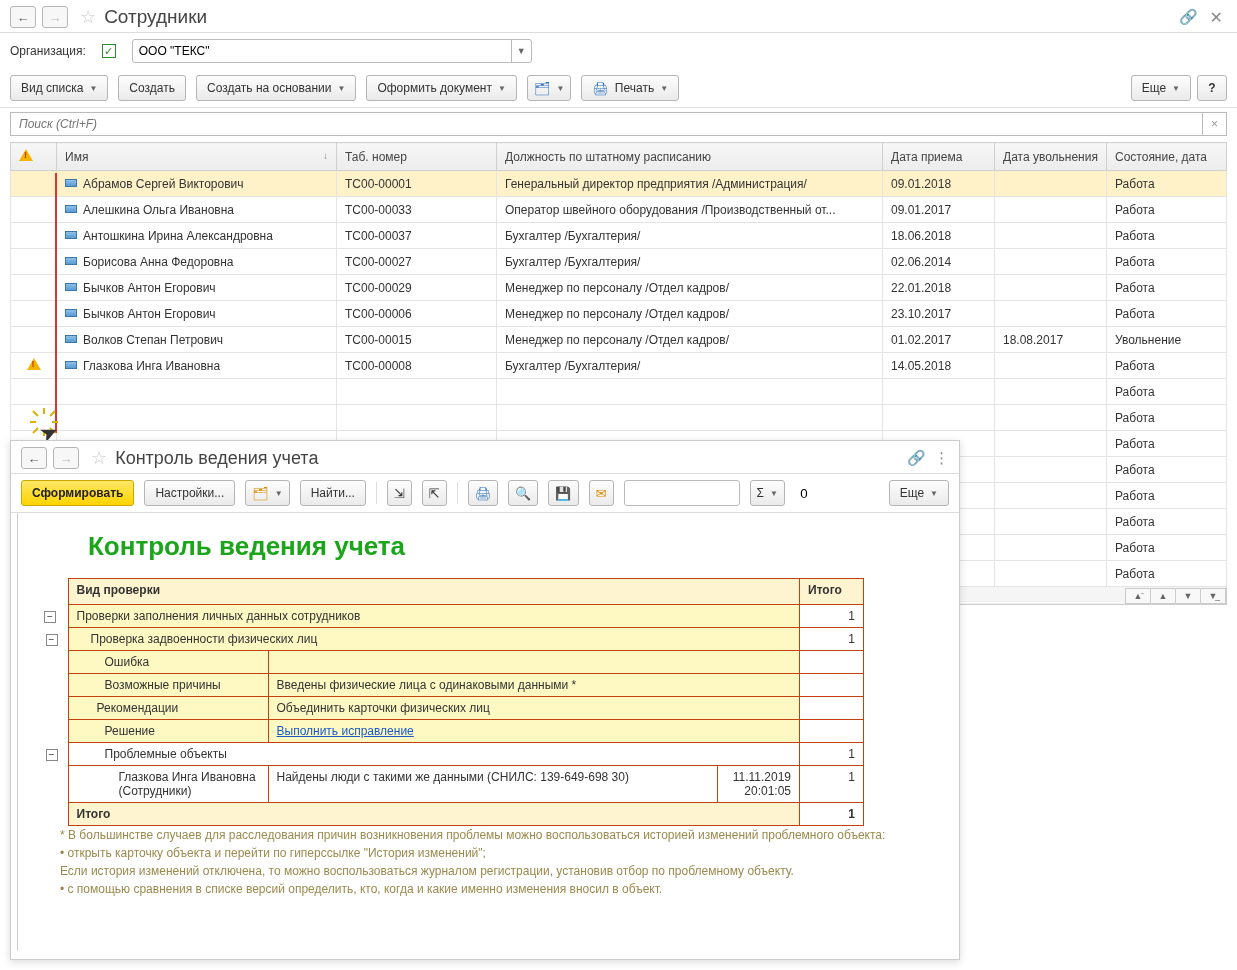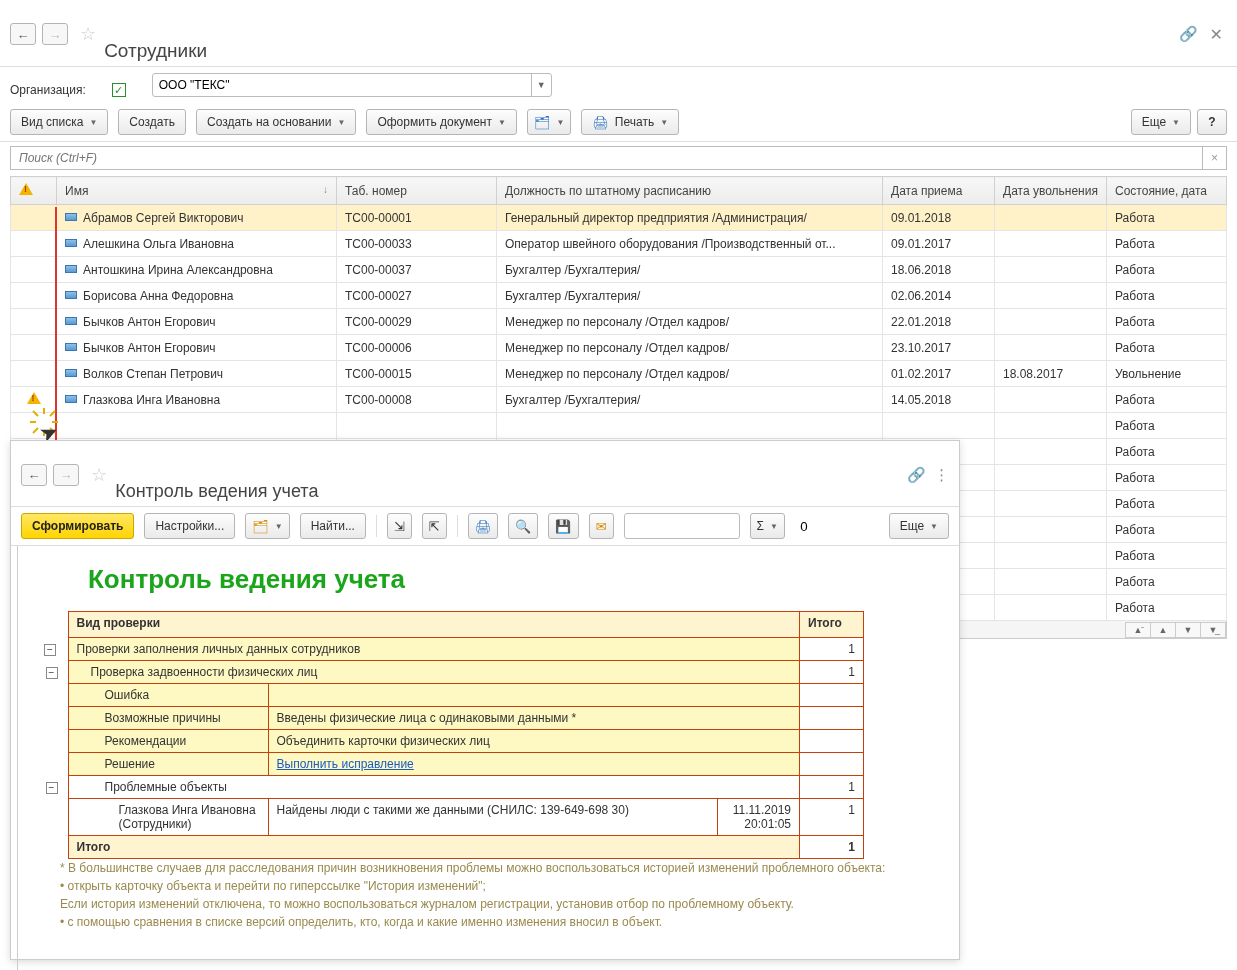--- a/index.html
+++ b/index.html
@@ -19,26 +19,26 @@
     display: flex; align-items: center; padding: 6px 10px 4px; gap: 6px;
     border-bottom: 1px solid #ddd;
   }
   .nav-btn {
     width: 26px; height: 22px; border: 1px solid #b5b5b5; border-radius: 3px;
     background: #f7f7f7; display: inline-flex; align-items: center; justify-content: center;
     color: #555; font-size: 13px; cursor: pointer;
   }
   .nav-btn.disabled { color: #bbb; }
   .star { color: #ccc; font-size: 18px; margin: 0 2px 0 6px; }
-  .title { font-size: 19px; color: #444; font-weight: 400; margin-top: 34px; }
+  .title { font-size: 19px; color: #444; font-weight: 400; }
   .hdr-right { margin-left: auto; display: flex; gap: 8px; align-items: center; }
   .link-icon { color: #888; font-size: 15px; cursor: pointer; }
   .close-x { color: #888; font-size: 16px; cursor: pointer; padding: 0 4px; }
   
-  .org-row { display: flex; align-items: flex-end; gap: 26px; padding: 6px 10px; }
+  .org-row { display: flex; align-items: center; gap: 16px; padding: 6px 10px; }
   .label { color: #333; }
   .checkbox {
     width: 14px; height: 14px; border: 1px solid #2a8f2a; display: inline-flex;
     align-items: center; justify-content: center; color: #2a8f2a; font-size: 11px;
     background: #fff;
   }
   .org-select {
     display: flex; align-items: center; border: 1px solid #bbb; border-radius: 3px;
     height: 24px; min-width: 400px; background: #fff;
   }
@@ -529,21 +529,21 @@
             <td></td>
       </tr>
       <tr>
         <td class="tree-col"></td>
         <td class="yel" style="padding-left:36px;width:200px">Возможные причины</td>
         <td class="yel" colspan="2">Введены физические лица с одинаковыми данными *</td>
         <td></td>
       </tr>
       <tr>
         <td class="tree-col"></td>
-        <td class="yel" style="padding-left:36px">Рекомендации</td>
+        <td class="yel" style="padding-left:28px">Рекомендации</td>
         <td class="yel" colspan="2">Объединить карточки физических лиц</td>
         <td></td>
       </tr>
       <tr>
         <td class="tree-col"></td>
         <td class="yel" style="padding-left:36px">Решение</td>
         <td class="yel" colspan="2"><span class="lnk">Выполнить исправление</span></td>
         <td></td>
       </tr>
       <tr>

